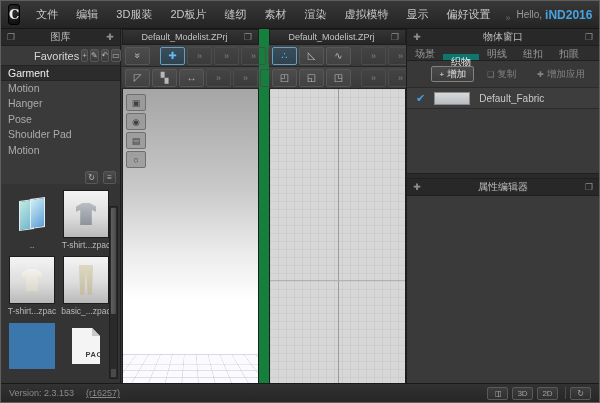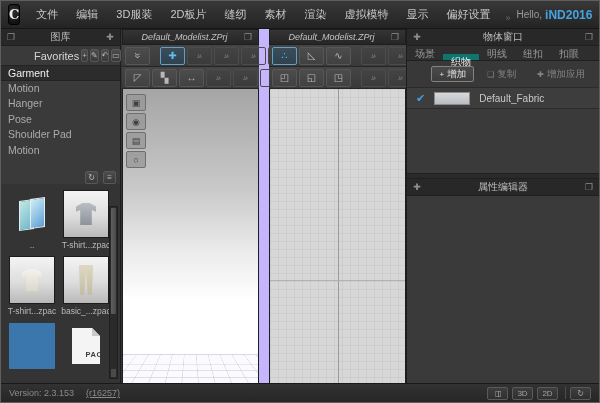--- a/index.html
+++ b/index.html
@@ -50,21 +50,21 @@
   
   .icon-pac{position:relative;width:28px;height:36px;background:#f4f4f4;clip-path:polygon(0 0,72% 0,100% 22%,100% 100%,0 100%);display:flex;align-items:flex-end;justify-content:center;padding-left:16px;}
   .icon-pac .fold{position:absolute;top:0;right:0;width:8px;height:8px;background:#c9c9c9;clip-path:polygon(0 0,100% 100%,0 100%);}
   .icon-pac .pac-text{font-size:7.5px;font-weight:bold;color:#3c3c3c;margin-bottom:5px;letter-spacing:.5px;}
   
   .vscroll{position:absolute;top:22px;right:2px;bottom:4px;width:9px;background:#2a2a2a;border:1px solid #1f1f1f;}
   .vscroll .thumb{position:absolute;top:1px;left:1px;right:1px;height:62%;background:linear-gradient(90deg,#606060,#4a4a4a);border-radius:1px;}
   .vscroll .sb-btn{position:absolute;bottom:1px;left:1px;right:1px;height:8px;background:#4a4a4a;}
 
   
-  .viewports{position:absolute;top:28px;left:121px;right:193px;bottom:18px;display:flex;gap:10px;background:#c4b5fd;font-style:italic;}
+  .viewports{position:absolute;top:28px;left:121px;right:193px;bottom:18px;display:flex;gap:10px;background:#15803d;}
   .vp{flex:1;display:flex;flex-direction:column;background:#333;min-width:0;}
   .vp-tab{height:16px;background:linear-gradient(#343434,#262626);border:1px solid #1e1e1e;display:flex;align-items:center;padding:0 4px;flex:0 0 auto;}
   .vp-tab .vp-title{flex:1;text-align:center;font-size:9px;color:#c3c3c3;white-space:nowrap;overflow:hidden;}
   .vp-toolbar{height:22px;background:linear-gradient(#454545,#3a3a3a);border-bottom:1px solid #262626;display:flex;align-items:center;gap:2px;padding:0 3px;flex:0 0 auto;}
   .tbtn{width:25px;height:18px;background:linear-gradient(#4c4c4c,#414141);border:1px solid #575757;border-radius:2px;color:#b8b8b8;font-size:10px;display:flex;align-items:center;justify-content:center;flex:0 0 auto;}
   .tbtn.sel{background:linear-gradient(#3a4d59,#2e4250);border-color:#62a0c4;color:#64bdf2;}
   .tbtn.more{background:transparent;border-color:#4c4c4c;color:#828282;font-size:9px;}
   .tbtn .rot{transform:rotate(90deg);display:inline-block;}
   .tb-gap{width:6px;flex:0 0 auto;}
   .vp-canvas{flex:1;position:relative;overflow:hidden;border:1px solid #1e1e1e;border-top:none;}

